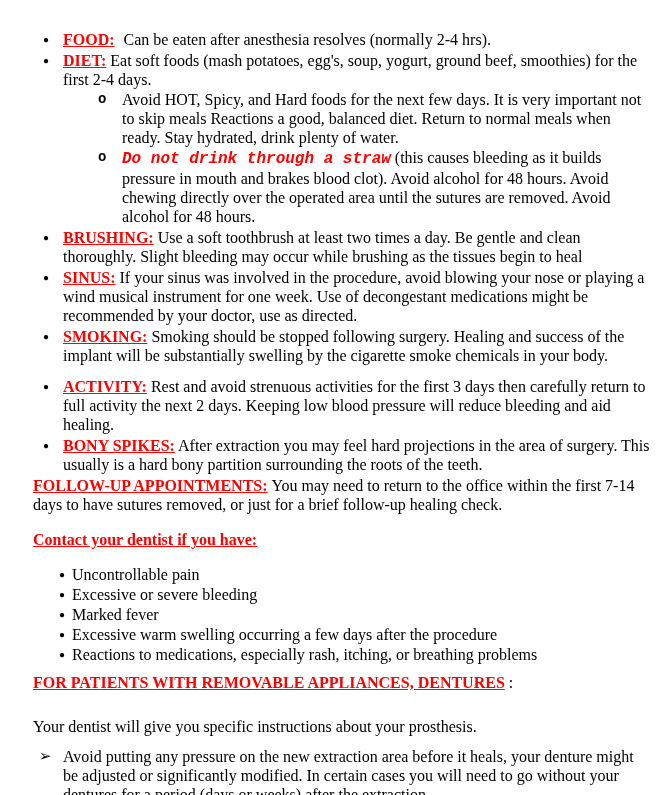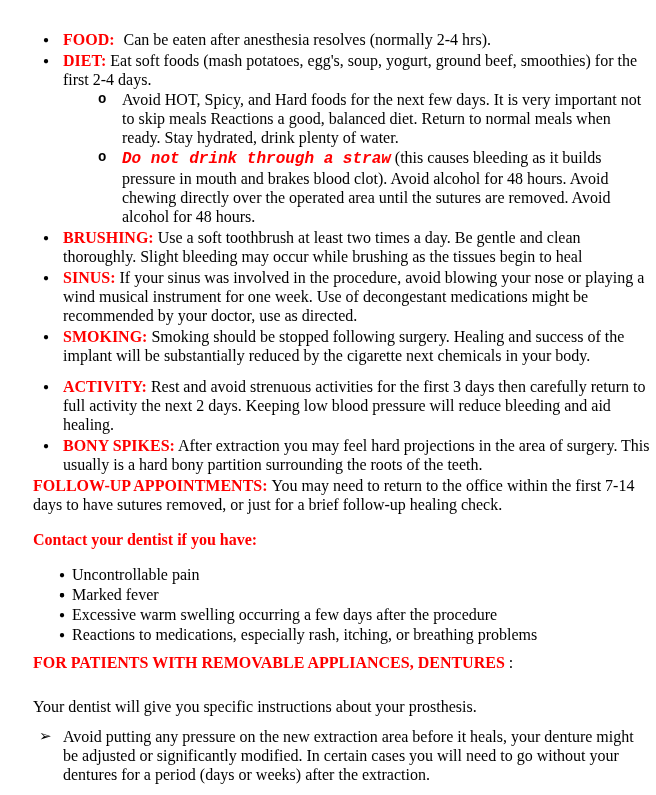--- a/index.html
+++ b/index.html
@@ -28,21 +28,21 @@
   
   .sub-list { margin-top: 1px; }
   .li-sub { padding-left: 59px; margin-bottom: 1px; }
   .bullet-circle {
     position: absolute; left: 35px; top: 0;
     font-family: "Liberation Mono", monospace;
     font-size: 14px; line-height: 19px; font-weight: bold;
   }
 
   
-  .hdr { color: #ff0000; font-weight: bold; }
+  .hdr { color: #ff0000; font-weight: bold; text-decoration: underline; }
   .hdr-wide { margin-right: 5px; }
   .b { font-weight: normal; }
   .red-bi { color: #ff0000; font-weight: bold; font-style: italic; font-family: Liberation Mono, monospace; }
 
   
   .p-followup { margin-top: 0; font-weight: bold; }
   .p-contact { }
 
   .symptom-list { margin-top: 16px; }
   .symptom-li { padding-left: 39px; margin-bottom: 1px; }
@@ -98,21 +98,21 @@
     <li class="li-main">
       <span class="bullet-disc">●</span>
       <span class="hdr">SINUS:</span>
       <span class="b">If your sinus was involved in the procedure, avoid blowing your nose</span>
       <span>or playing a wind musical instrument for one week. Use of decongestant medications might be recommended by your doctor, use as directed.</span>
     </li>
 
     <li class="li-main li-smoking">
       <span class="bullet-disc">●</span>
       <span class="hdr">SMOKING:</span>
-      <span class="b">Smoking should be stopped following surgery</span><span>. Healing and success of the implant will be substantially reduced by the cigarette next chemicals in your body.</span>
+      <span class="b">Smoking should be stopped following surgery</span><span>. Healing and success of the implant will be substantially swelling by the cigarette smoke chemicals in your body.</span>
     </li>
 
     <li class="li-main">
       <span class="bullet-disc">●</span>
       <span class="hdr">ACTIVITY:</span>
       <span class="b">Rest and avoid strenuous activities for the first 3 days</span>
       <span>then carefully return to full activity the next 2 days. Keeping low blood pressure will reduce bleeding and aid healing.</span>
     </li>
 
     <li class="li-main">
@@ -132,20 +132,21 @@
     <span class="hdr">Contact your dentist if you have:</span>
   </p>
 
   <ul class="symptom-list">
     <li class="symptom-li">
       <span class="bullet-disc">●</span>
       <span>Uncontrollable pain</span>
     </li>
     <li class="symptom-li">
       <span class="bullet-disc">●</span>
+      <span>Excessive or severe bleeding</span>
     </li>
     <li class="symptom-li">
       <span class="bullet-disc">●</span>
       <span>Marked fever</span>
     </li>
     <li class="symptom-li">
       <span class="bullet-disc">●</span>
       <span>Excessive warm swelling occurring a few days after the procedure</span>
     </li>
     <li class="symptom-li">

